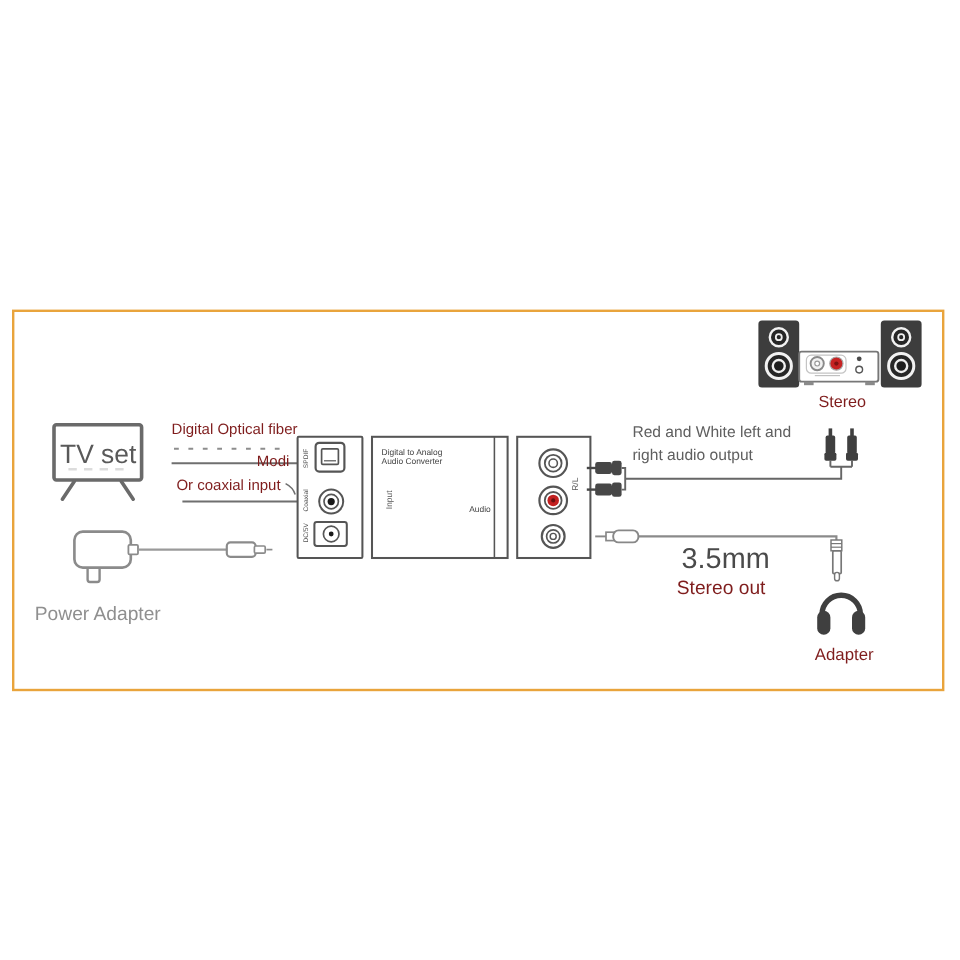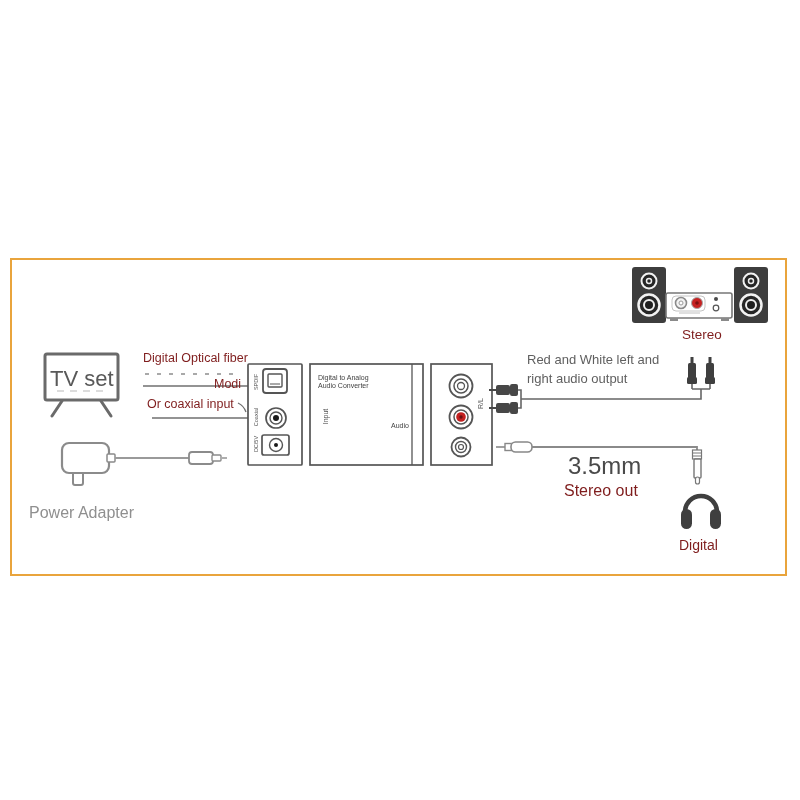--- a/index.html
+++ b/index.html
@@ -210,15 +210,15 @@
   <div class="lbl lbl-audio">Audio</div>
   <div class="vlabel lbl-rl">R/L</div>
 
   <div class="lbl lbl-rcanote">
     <div>Red and White left and</div>
     <div>right audio output</div>
   </div>
   <div class="lbl lbl-stereo">Stereo</div>
   <div class="lbl lbl-35mm">3.5mm</div>
   <div class="lbl lbl-stereoout">Stereo out</div>
-  <div class="lbl lbl-headset">Digital</div>
+  <div class="lbl lbl-headset">Adapter</div>
 
 </div>
 
 </body></html>

